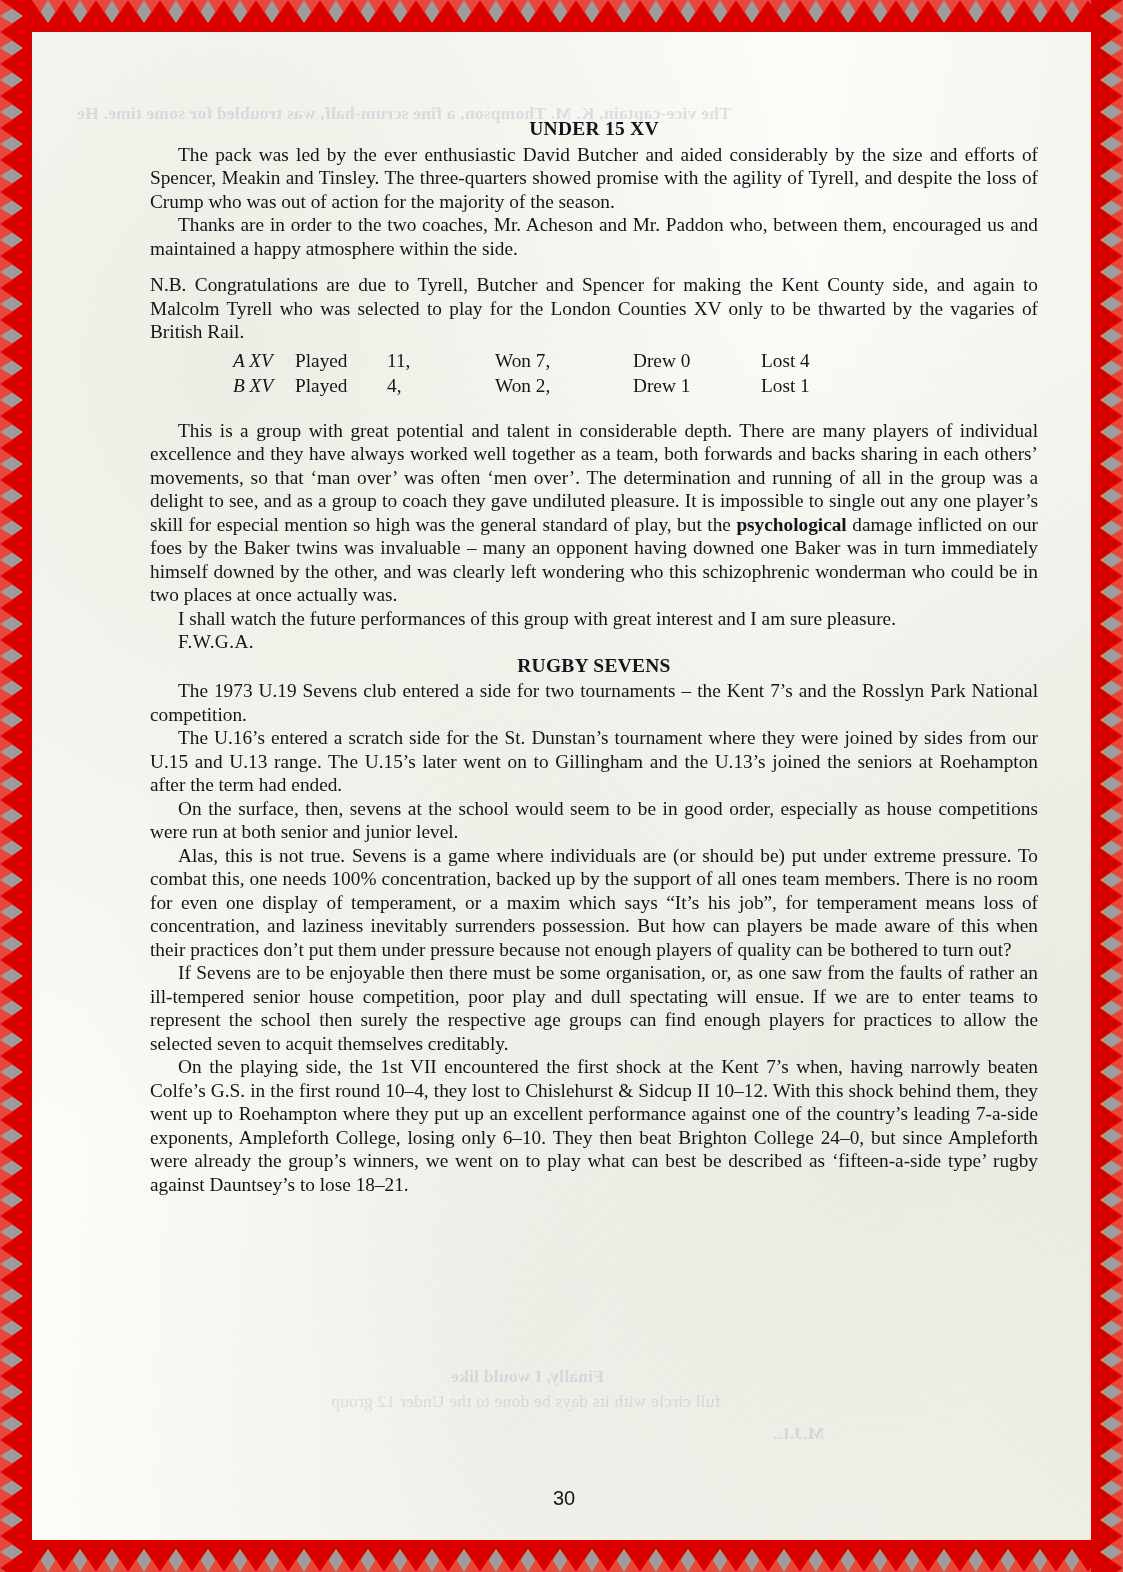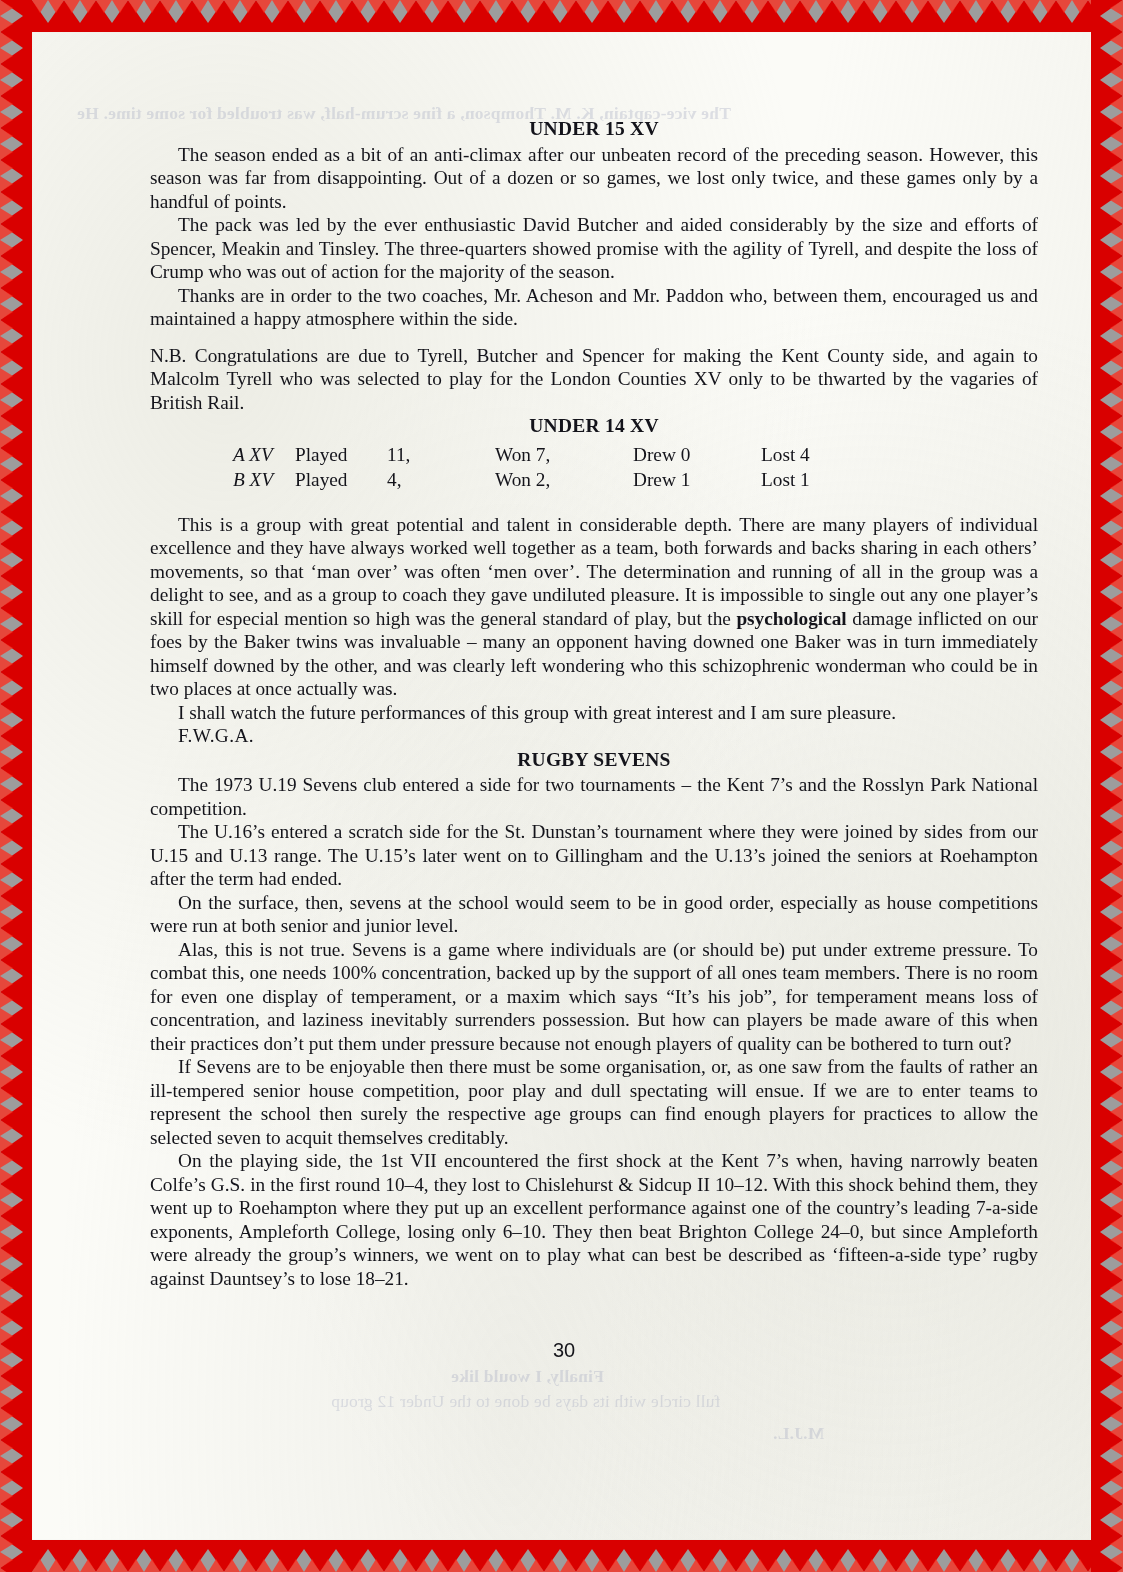--- a/index.html
+++ b/index.html
@@ -142,21 +142,21 @@
   td.c-drew   { width: 128px; }
   td.c-lost   { width: 90px; }
 
   strong.psych { font-weight: bold; }
 
   
   .page-number {
     position: absolute;
     left: 0;
     right: 0;
-    top: 1308px;
+    top: 1456px;
     text-align: center;
     font-family: "Liberation Sans", sans-serif;
     font-size: 20px;
     color: #16161c;
     z-index: 2;
   }
 </style>
 </head>
 <body>
 
@@ -218,27 +218,25 @@
 
     <div class="ghost bold" style="left:46px; top:72px;">The vice-captain, K. M. Thompson, a fine scrum-half, was troubled for some time. He</div>
     <div class="ghost bold" style="left:420px; top:1335px;">Finally, I would like</div>
     <div class="ghost" style="left:300px; top:1360px;">full circle with its days be done to the Under 12 group</div>
     <div class="ghost bold" style="left:742px; top:1392px;">M.J.L.</div>
 
     <div class="content">
 
       <h2 class="section-head head-u15">UNDER 15 XV</h2>
 
-      <p class="body">The season ended as a bit of an anti-climax after our unbeaten record of the preceding season. However, this season was far from disappointing. Out of a dozen or so games, we lost only twice, and these games only by a handful of points.</p>
       <p class="body">The pack was led by the ever enthusiastic David Butcher and aided considerably by the size and efforts of Spencer, Meakin and Tinsley. The three-quarters showed promise with the agility of Tyrell, and despite the loss of Crump who was out of action for the majority of the season.</p>
       <p class="body">Thanks are in order to the two coaches, Mr. Acheson and Mr. Paddon who, between them, encouraged us and maintained a happy atmosphere within the side.</p>
 
       <p class="body noindent gap-before">N.B. Congratulations are due to Tyrell, Butcher and Spencer for making the Kent County side, and again to Malcolm Tyrell who was selected to play for the London Counties XV only to be thwarted by the vagaries of British Rail.</p>
 
-      <h2 class="section-head head-u14">UNDER 14 XV</h2>
 
       <table class="results">
         <tbody>
           <tr>
             <td class="c-team">A  XV</td>
             <td class="c-played">Played</td>
             <td class="c-pnum">11,</td>
             <td class="c-won">Won 7,</td>
             <td class="c-drew">Drew 0</td>
             <td class="c-lost">Lost 4</td>

